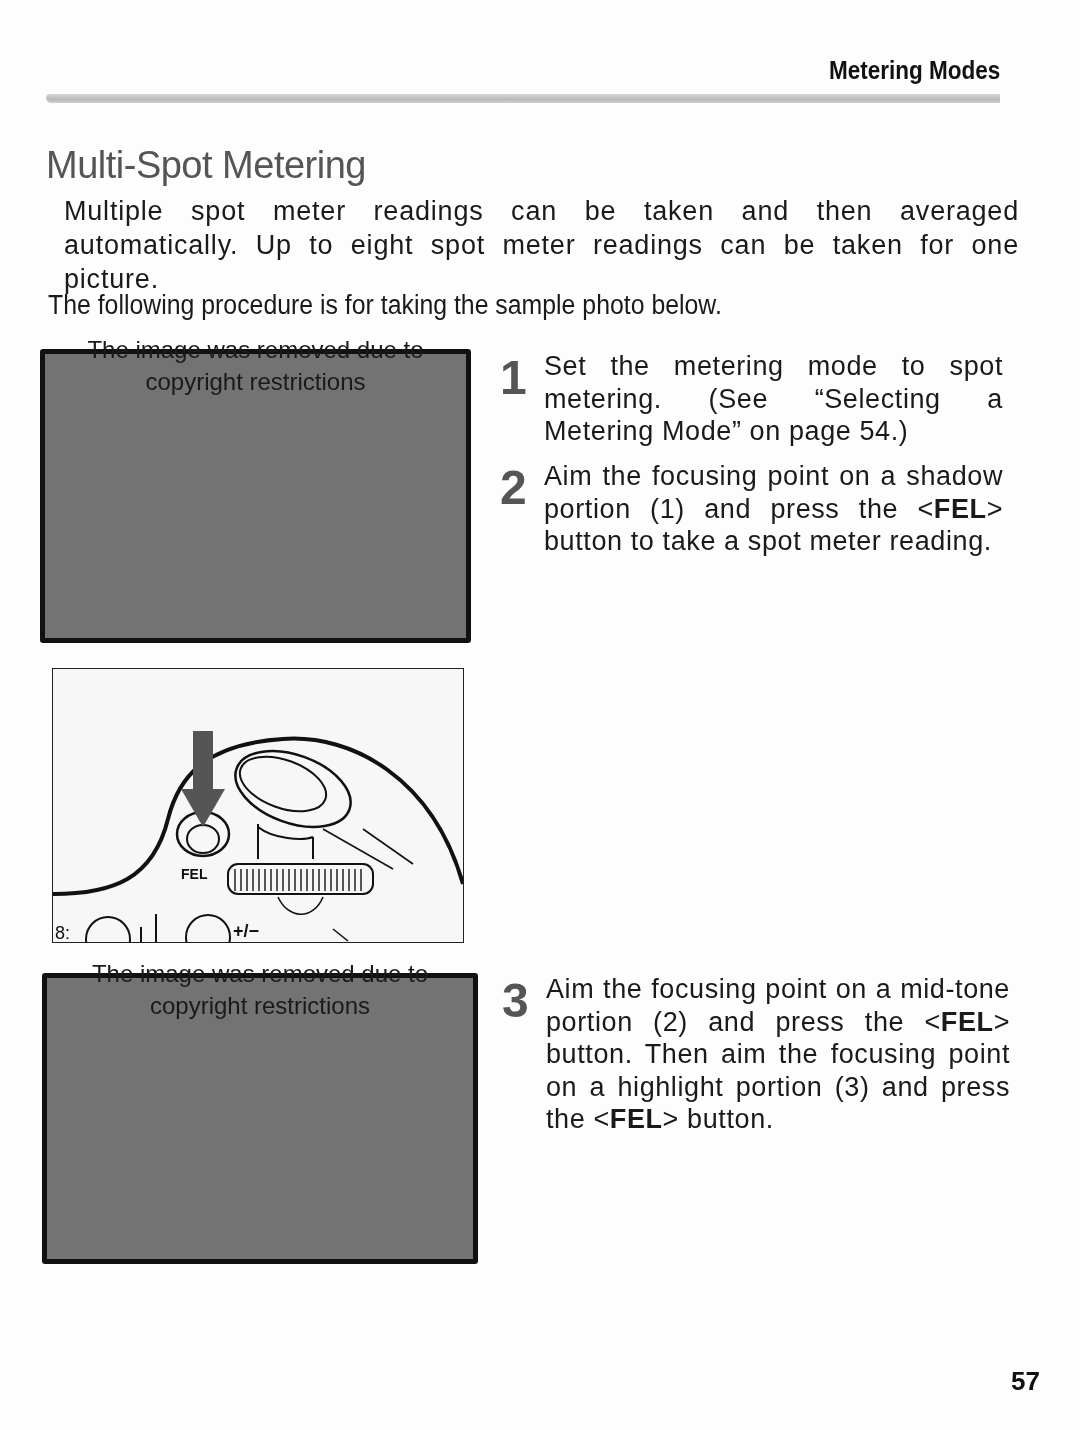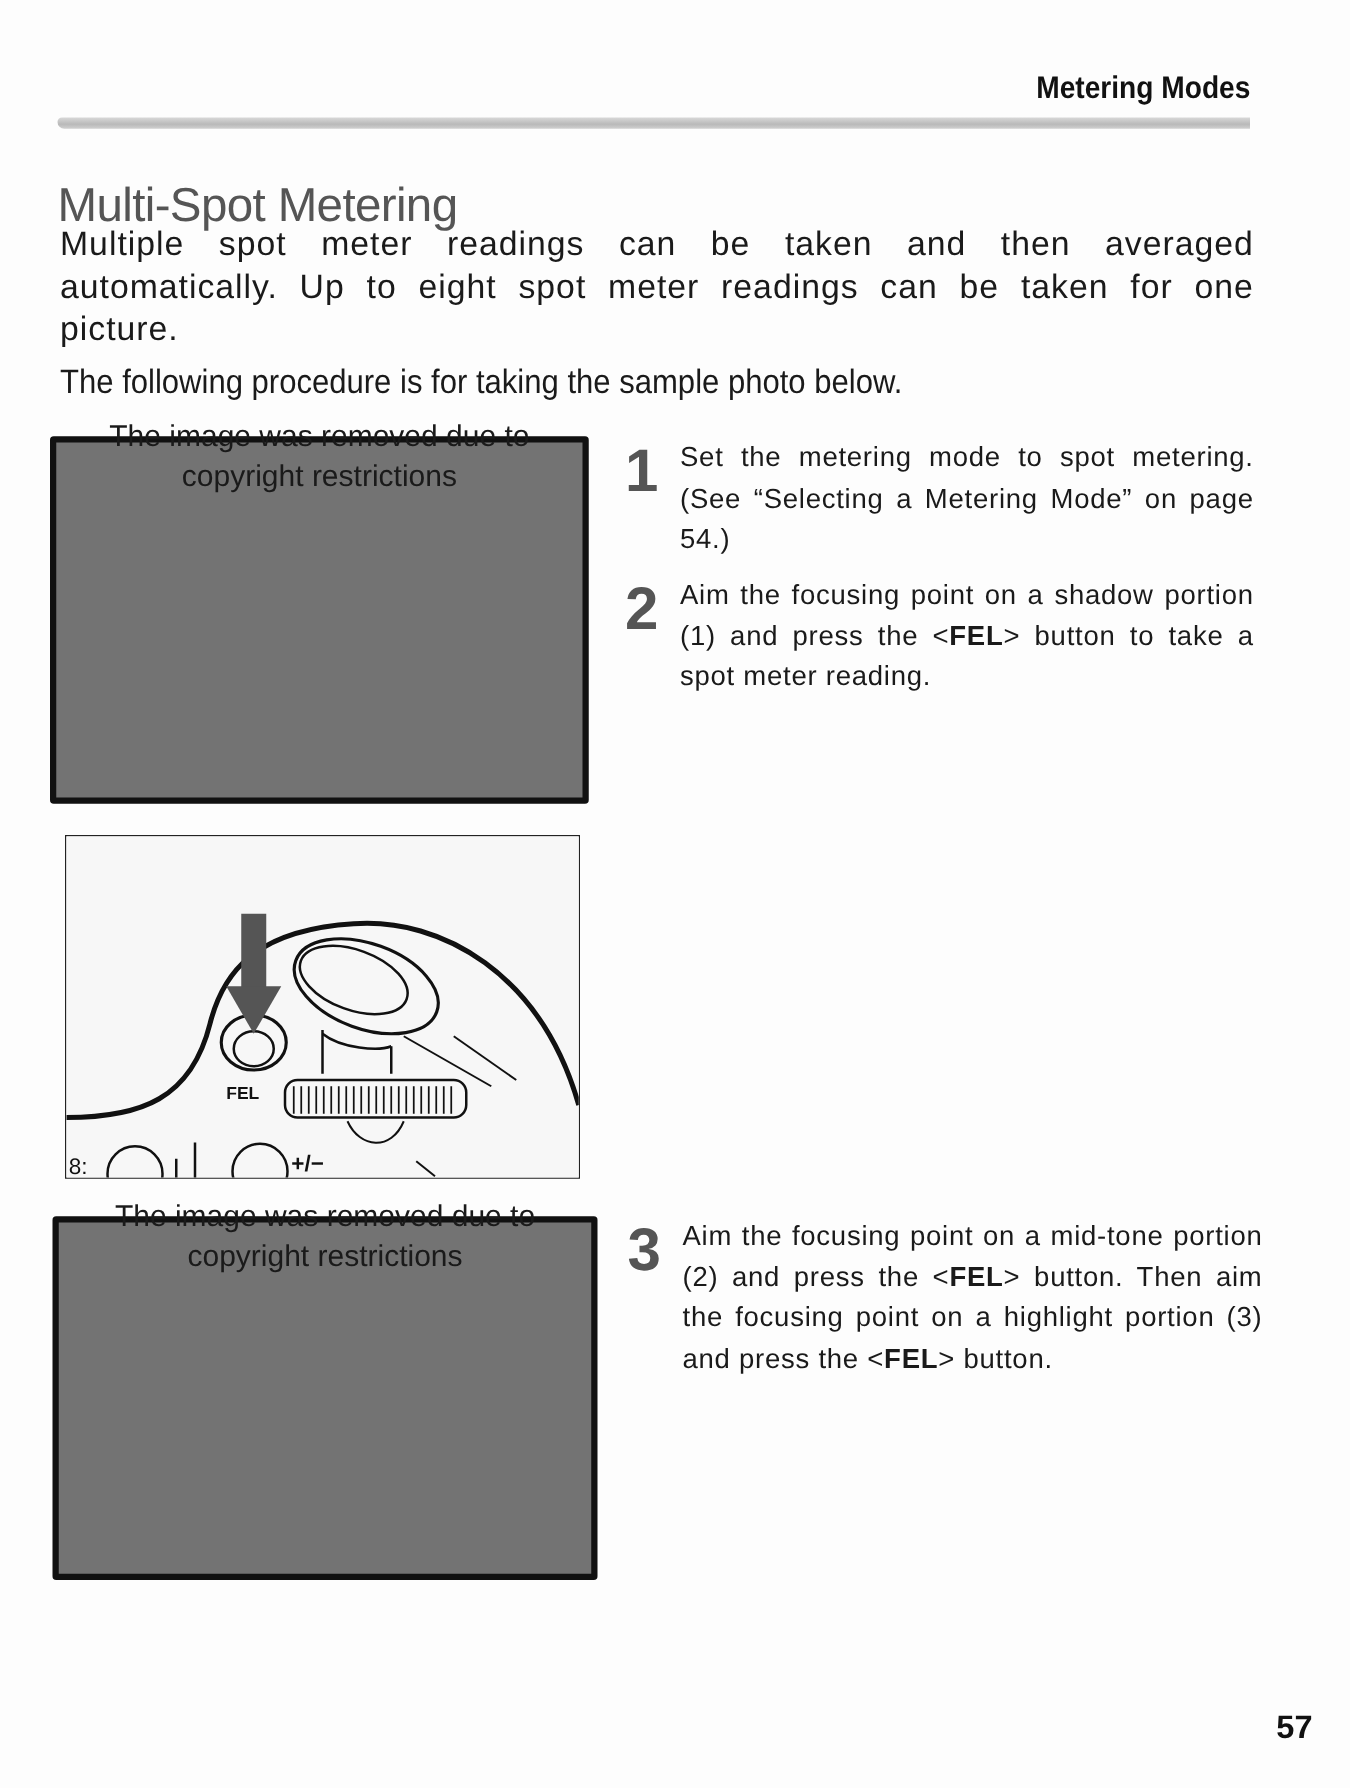--- a/index.html
+++ b/index.html
@@ -17,21 +17,21 @@
       position: absolute; left: 46px; top: 94px; width: 954px; height: 9px;
       background: linear-gradient(to bottom, #d8d8d8, #b9b9b9 60%, #d0d0d0);
       border-radius: 4px 0 0 6px;
     }
     .page-title {
       position: absolute; left: 46px; top: 144px; margin: 0;
       font-size: 38px; font-weight: normal; color: #555;
       letter-spacing: -0.5px;
     }
     .intro {
-      position: absolute; left: 48px; top: 178px; width: 955px; margin: 0;
+      position: absolute; left: 48px; top: 178px; width: 955px; margin: 16px;
       font-size: 27px; line-height: 34px; text-align: justify;
       text-align-last: left; letter-spacing: 0.8px; color: #1a1a1a;
     }
     .procedure-note {
       position: absolute; left: 48px; top: 288px; margin: 0;
       font-size: 27px; line-height: 34px; color: #1a1a1a;
       transform: scaleX(0.92); transform-origin: left center;
     }
     .removed-box {
       position: absolute; border: 5px solid #111; border-radius: 3px;
@@ -49,29 +49,29 @@
       border: 1px solid #222; background: #fafafa; box-sizing: border-box; overflow: hidden;
     }
     .step {
       position: absolute; display: flex; align-items: flex-start;
     }
     .step-num {
       font-size: 48px; font-weight: bold; color: #555; width: 44px;
       line-height: 48px; margin-top: 4px; flex-shrink: 0;
     }
     .step-text {
-      font-size: 22px; line-height: 32.5px; text-align: justify; text-align-last: left;
+      font-size: 27px; line-height: 32.5px; text-align: justify; text-align-last: left;
       letter-spacing: 0.6px; color: #1a1a1a;
     }
     .step-text b { font-weight: bold; }
     #step1 { left: 500px; top: 350px; width: 503px; }
     #step2 { left: 500px; top: 460px; width: 503px; }
     #step3 { left: 502px; top: 973px; width: 508px; }
     .page-number {
-      position: absolute; right: 30px; top: 1366px;
+      position: absolute; right: 40px; top: 1366px;
       font-size: 26px; font-weight: bold; color: #111;
     }
   </style>
 </head>
 <body>
 
 <div class="running-head">Metering Modes</div>
 <div class="head-rule"></div>
 
 <h1 class="page-title">Multi-Spot Metering</h1>

